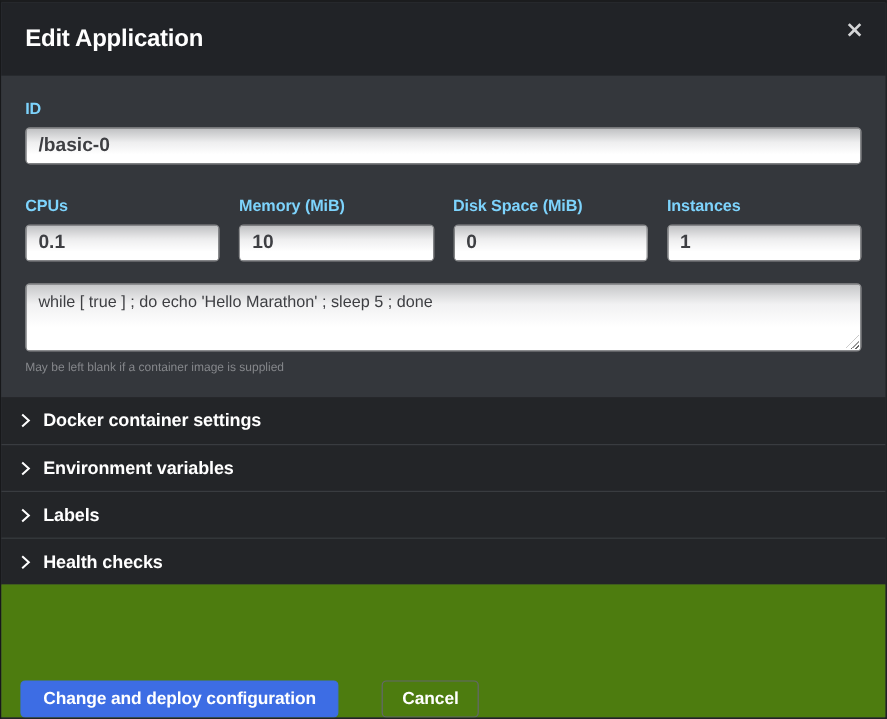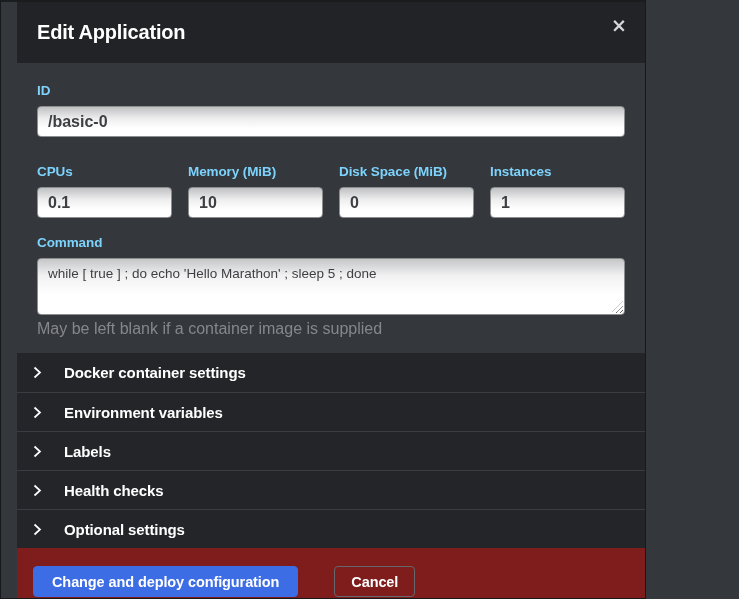--- a/index.html
+++ b/index.html
@@ -3,27 +3,26 @@
 <meta charset="utf-8">
 <style>
   * { box-sizing: border-box; margin: 0; padding: 0; }
   html, body {
     width: 739px; height: 599px;
     background: #34373c;
     font-family: "Liberation Sans", sans-serif;
     overflow: hidden;
   }
   .modal {
-    width: 646px; height: 599px;
+    width: 739px; height: 599px;
     background: #34373c;
     border: 1px solid #17181a;
     border-top: 2px solid #1b1c1e;
     display: flex; flex-direction: column;
     overflow: hidden;
-    padding-left: 16px;
   }
   
   .modal-header {
     flex: 0 0 61px;
     background: #212327;
     padding: 0 20px;
     display: flex; align-items: center;
     position: relative;
   }
   .modal-title {
@@ -82,48 +81,47 @@
   }
   .resize-handle {
     position: absolute; right: 2px; bottom: 3px;
     width: 11px; height: 11px;
     background: repeating-linear-gradient(135deg, transparent 0 3px, #9b9b9b 3px 4px);
     clip-path: polygon(100% 0, 100% 100%, 0 100%);
     cursor: nwse-resize;
   }
   .help-text {
     margin-top: 6px;
-    color: #85878b; font-size: 16px; line-height: 16px;
+    color: #85878b; font-size: 10px; line-height: 16px;
   }
   
   .accordion { background: #232528; }
   .accordion-row {
     height: 39px;
     display: flex; align-items: center;
     padding: 0 16px;
     cursor: pointer;
-    gap: 12px;
   }
   .accordion-row + .accordion-row { border-top: 1px solid #393c40; }
   .chevron {
     width: 9px; height: 13px;
     margin-right: 10px;
     flex: 0 0 auto;
     display: block;
   }
   .accordion-label {
     color: #ffffff; font-size: 15px; font-weight: 700;
     letter-spacing: -0.1px;
   }
   
   .modal-footer {
     flex: 1 1 auto;
-    background: #7f1d1d;
+    background: #4d7c0f;
     padding: 18px 16px 0 16px;
-    display: flex; align-items: flex-start; gap: 8px;
+    display: flex; align-items: flex-end; gap: 8px;
   }
   .btn {
     height: 31px;
     border-radius: 4px;
     font-family: "Liberation Sans", sans-serif;
     font-size: 14.5px; font-weight: 700;
     cursor: pointer;
     letter-spacing: -0.1px;
   }
   .btn-primary {
@@ -168,21 +166,20 @@
         <label class="field-label">Disk Space (MiB)</label>
         <input class="text-input" type="text" value="0" style="">
       </div>
       <div class="field-group">
         <label class="field-label">Instances</label>
         <input class="text-input" type="text" value="1" style="">
       </div>
     </div>
 
     <div class="command-group">
-      <label class="field-label">Command</label>
       <div class="textarea-wrap">
         <textarea class="command-textarea" style="">while [ true ] ; do echo 'Hello Marathon' ; sleep 5 ; done</textarea>
         <div class="resize-handle"></div>
       </div>
       <div class="help-text">May be left blank if a container image is supplied</div>
     </div>
 
   </div>
 
   <div class="accordion">
@@ -208,26 +205,20 @@
       <span class="accordion-label">Labels</span>
     </div>
 
     <div class="accordion-row">
       <svg class="chevron" viewBox="0 0 9 13">
         <path d="M1.5 1.5 L7 6.5 L1.5 11.5" fill="none" stroke="#ffffff" stroke-width="1.7"></path>
       </svg>
       <span class="accordion-label">Health checks</span>
     </div>
 
-    <div class="accordion-row">
-      <svg class="chevron" viewBox="0 0 9 13">
-        <path d="M1.5 1.5 L7 6.5 L1.5 11.5" fill="none" stroke="#ffffff" stroke-width="1.7"></path>
-      </svg>
-      <span class="accordion-label">Optional settings</span>
-    </div>
 
   </div>
 
   <div class="modal-footer">
     <button class="btn btn-primary" type="button">Change and deploy configuration</button>
     <button class="btn btn-cancel" type="button">Cancel</button>
   </div>
 
 </div>
 

